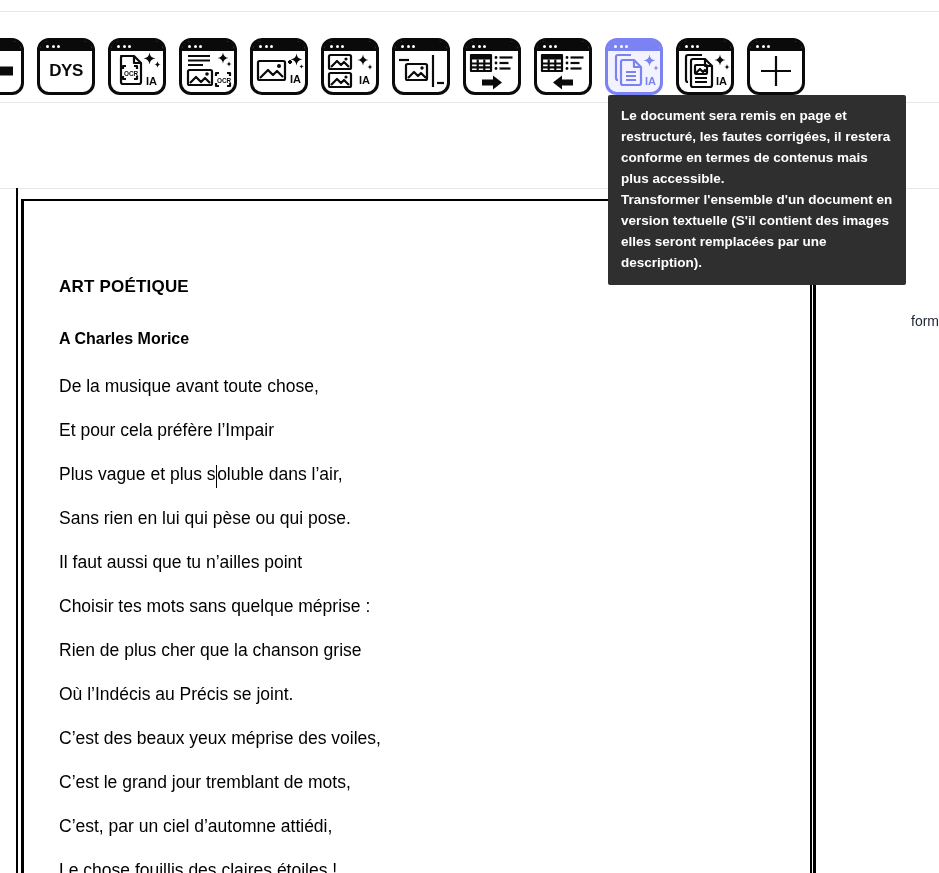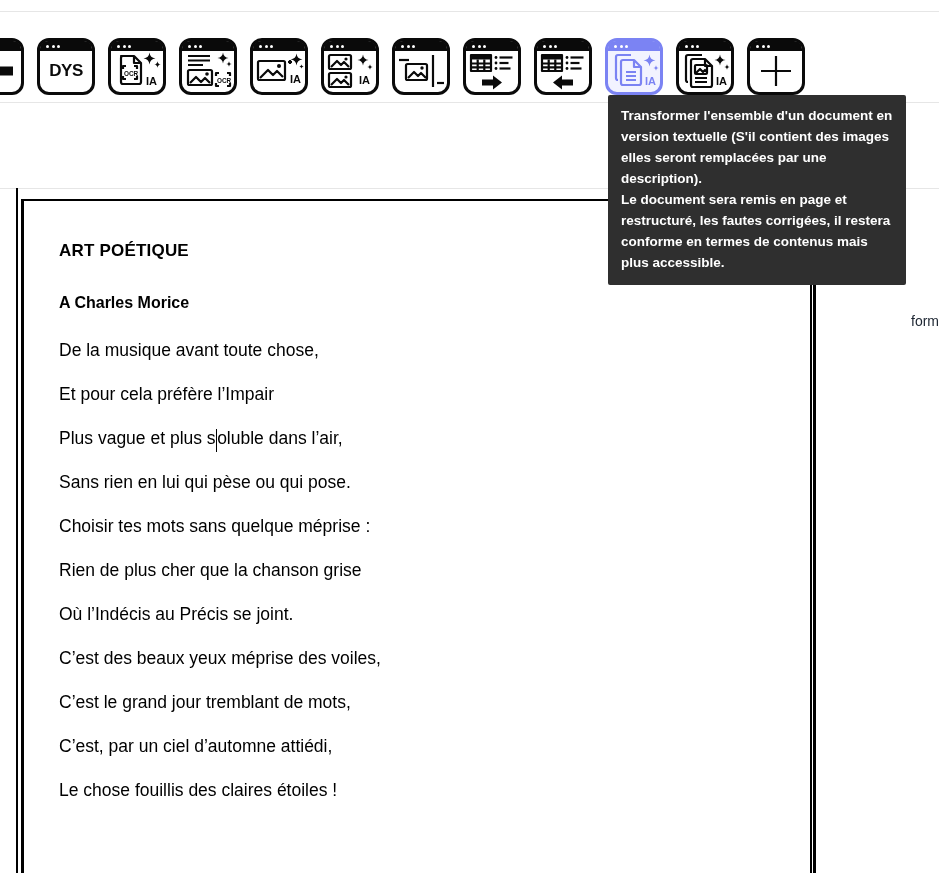--- a/index.html
+++ b/index.html
@@ -36,21 +36,21 @@
             padding:0 12px 0 14px; font-size:14.5px; color:#1c2433; cursor:pointer; }
   .chev { stroke:#8a93a3; fill:none; stroke-width:2; stroke-linecap:round; stroke-linejoin:round; }
   .fmt-label { font-size:14px; color:#1b2430; }
 
   
   .canvas-line-left  { position:absolute; left:16px;  top:188px; bottom:0; width:2px; background:#000; }
   .page { position:absolute; left:21px; top:199px; width:795px; height:700px;
           background:#fff; border:3px solid #000; border-top-width:2px;
           padding:40px 60px 0 35px; cursor:text; }
   .page-inner-line { position:absolute; left:786px; top:0; bottom:0; width:2px; background:#000; }
-  .doc-title { font-size:17px; font-weight:700; color:#000; margin-bottom:33px; letter-spacing:.2px; }
+  .doc-title { font-size:17px; font-weight:700; color:#000; margin-bottom:33px; letter-spacing:.2px;margin-top:36px; }
   .doc-dedication { font-size:16px; font-weight:700; color:#000; margin-bottom:28px; }
   .doc-line { font-size:17.5px; color:#000; line-height:20px; margin-bottom:24px; white-space:nowrap;margin-top:16px; }
   .caret { display:inline-block; width:1.5px; height:23px; background:#000;
            vertical-align:text-bottom; margin-bottom:-4px; }
 </style>
 </head>
 <body>
 
 <svg width="0" height="0" style="position:absolute">
   <defs>
@@ -346,25 +346,26 @@
 
 <div class="page">
   <div class="page-inner-line"></div>
   <div class="doc-title">ART POÉTIQUE</div>
   <div class="doc-dedication">A Charles Morice</div>
 
   <p class="doc-line">De la musique avant toute chose,</p>
   <p class="doc-line">Et pour cela préfère l’Impair</p>
   <p class="doc-line"><span>Plus vague et plus s</span><span class="caret"></span><span>oluble dans l’air,</span></p>
   <p class="doc-line">Sans rien en lui qui pèse ou qui pose.</p>
+  <p class="doc-line">Il faut aussi que tu n’ailles point</p>
   <p class="doc-line">Choisir tes mots sans quelque méprise :</p>
   <p class="doc-line">Rien de plus cher que la chanson grise</p>
   <p class="doc-line">Où l’Indécis au Précis se joint.</p>
   <p class="doc-line">C’est des beaux yeux méprise des voiles,</p>
   <p class="doc-line">C’est le grand jour tremblant de mots,</p>
   <p class="doc-line">C’est, par un ciel d’automne attiédi,</p>
   <p class="doc-line">Le chose fouillis des claires étoiles !</p>
 </div>
 
 <div class="tooltip">
+  <p>Le document sera remis en page et restructuré, les fautes corrigées, il restera conforme en termes de contenus mais plus accessible.</p>
   <p>Transformer l'ensemble d'un document en version textuelle (S'il contient des images elles seront remplacées par une description).</p>
-  <p>Le document sera remis en page et restructuré, les fautes corrigées, il restera conforme en termes de contenus mais plus accessible.</p>
 </div>
 
 </body></html>

